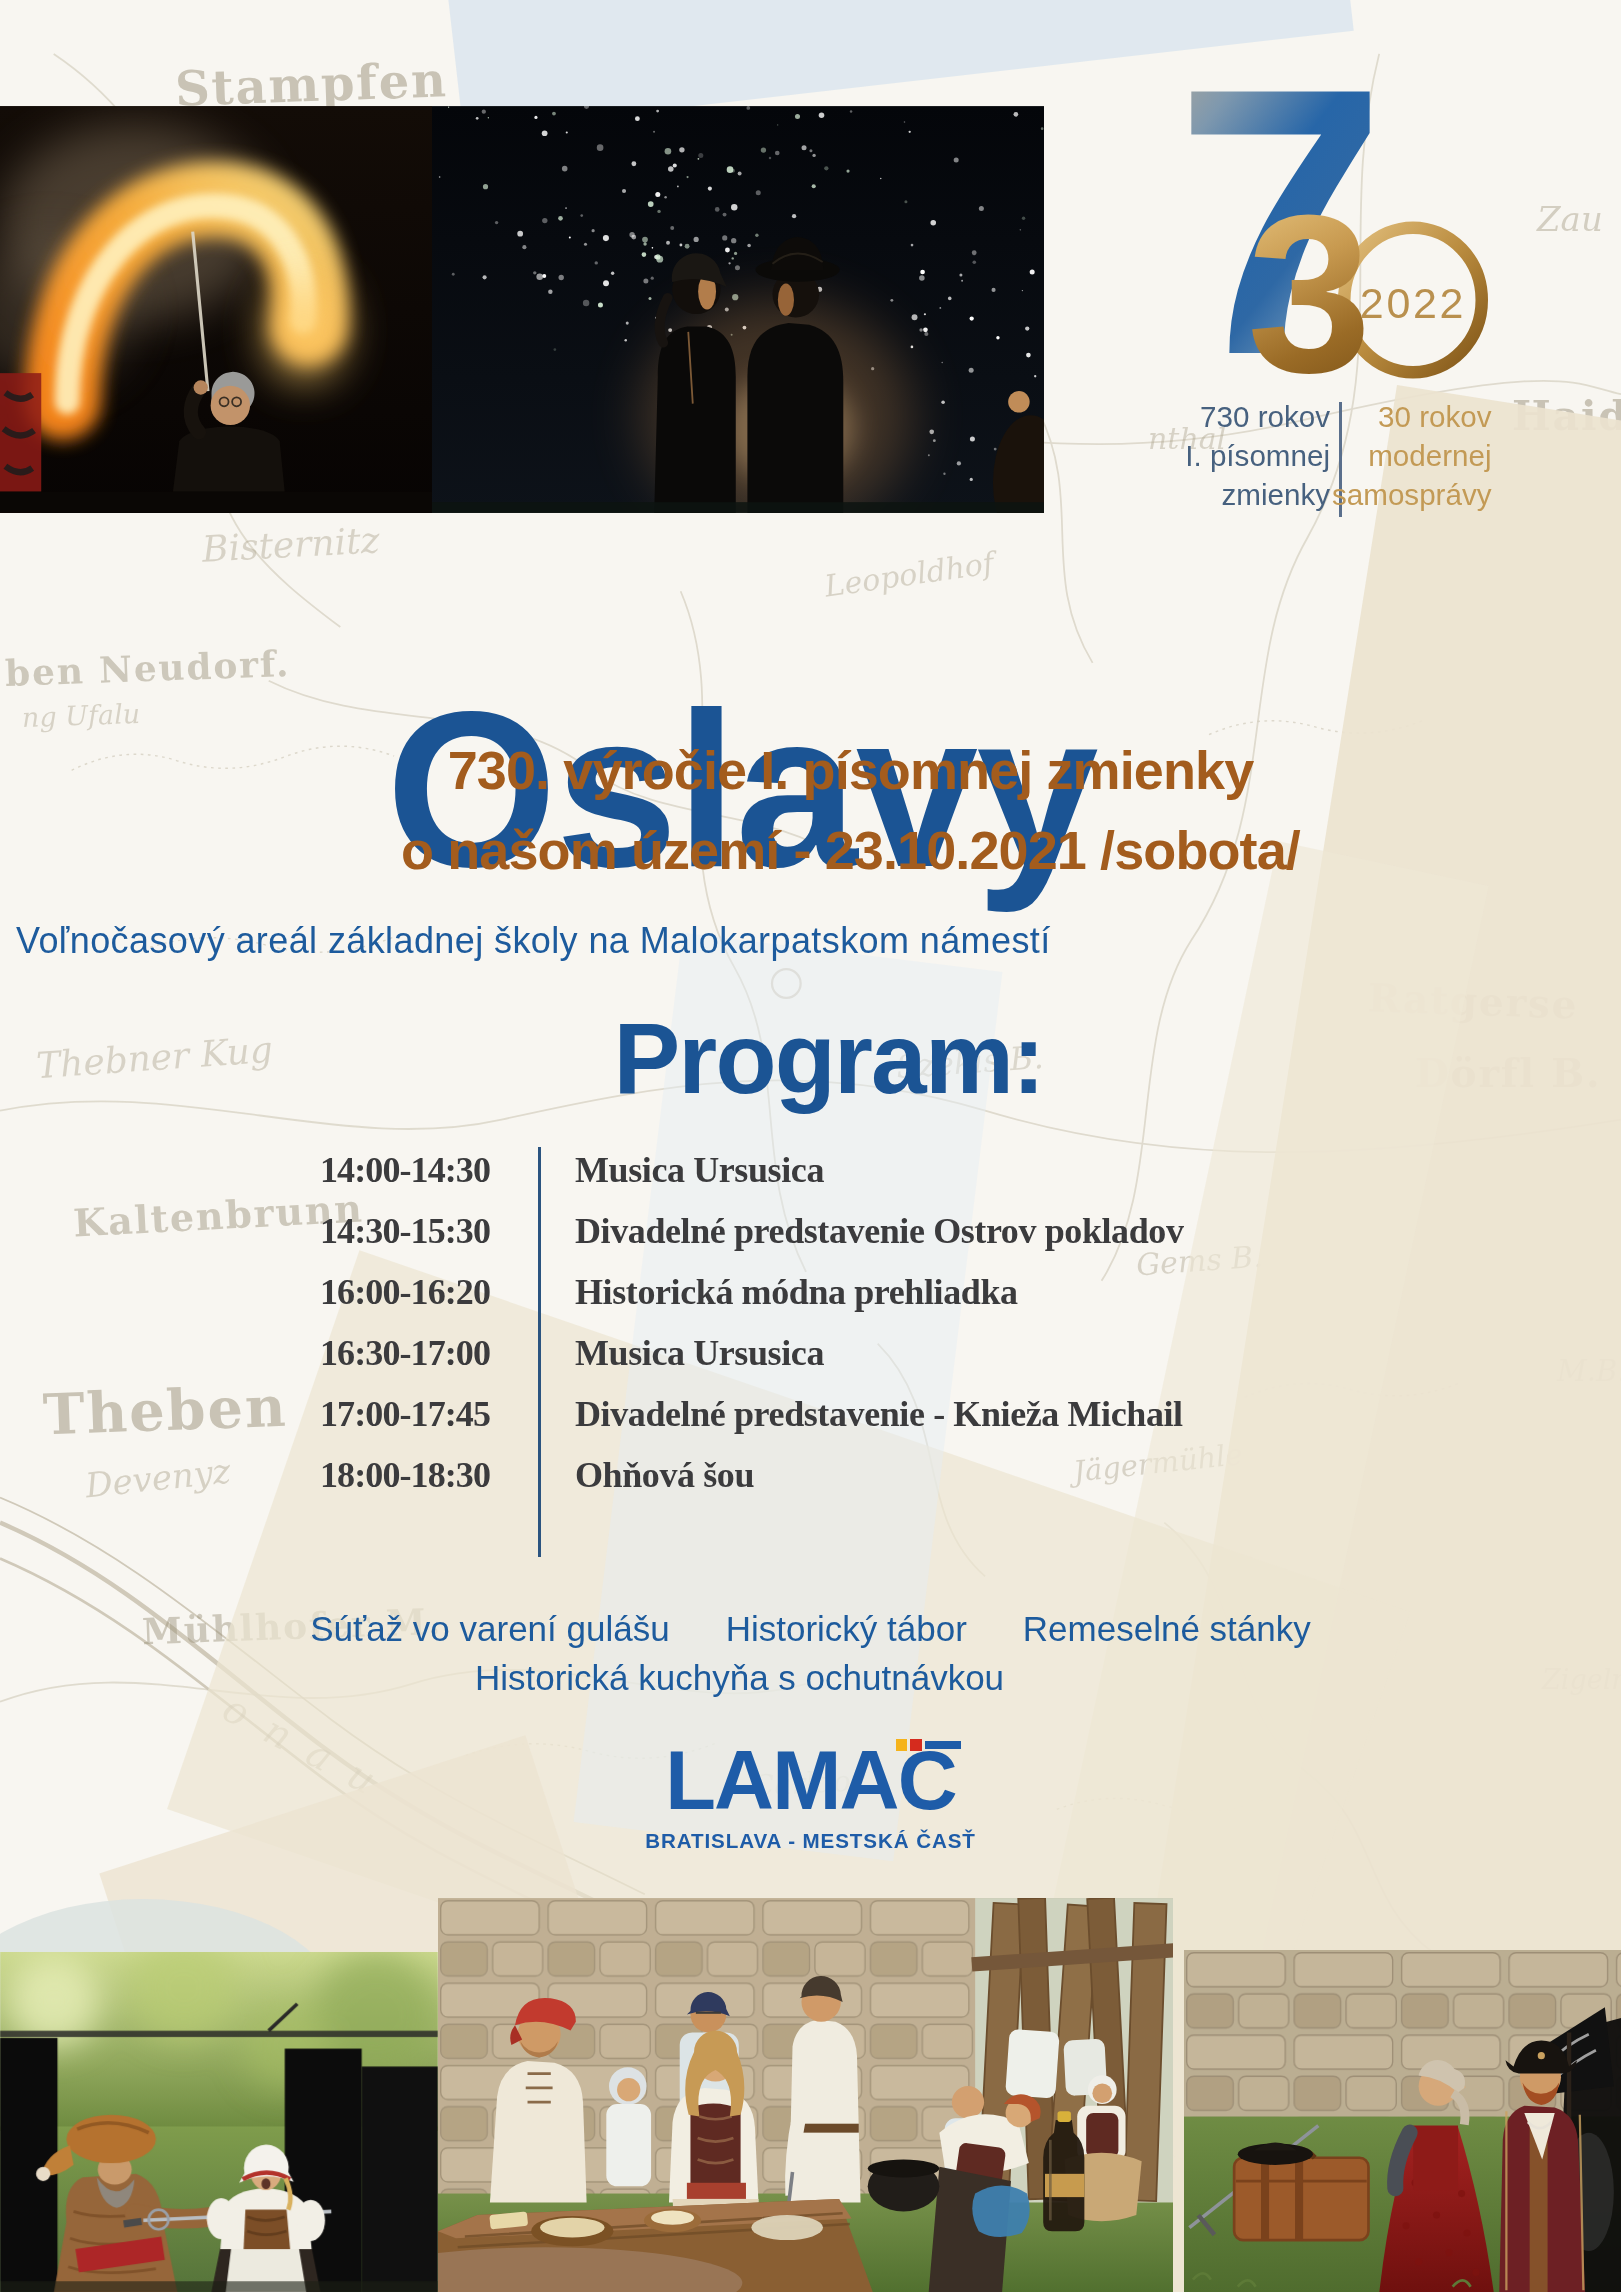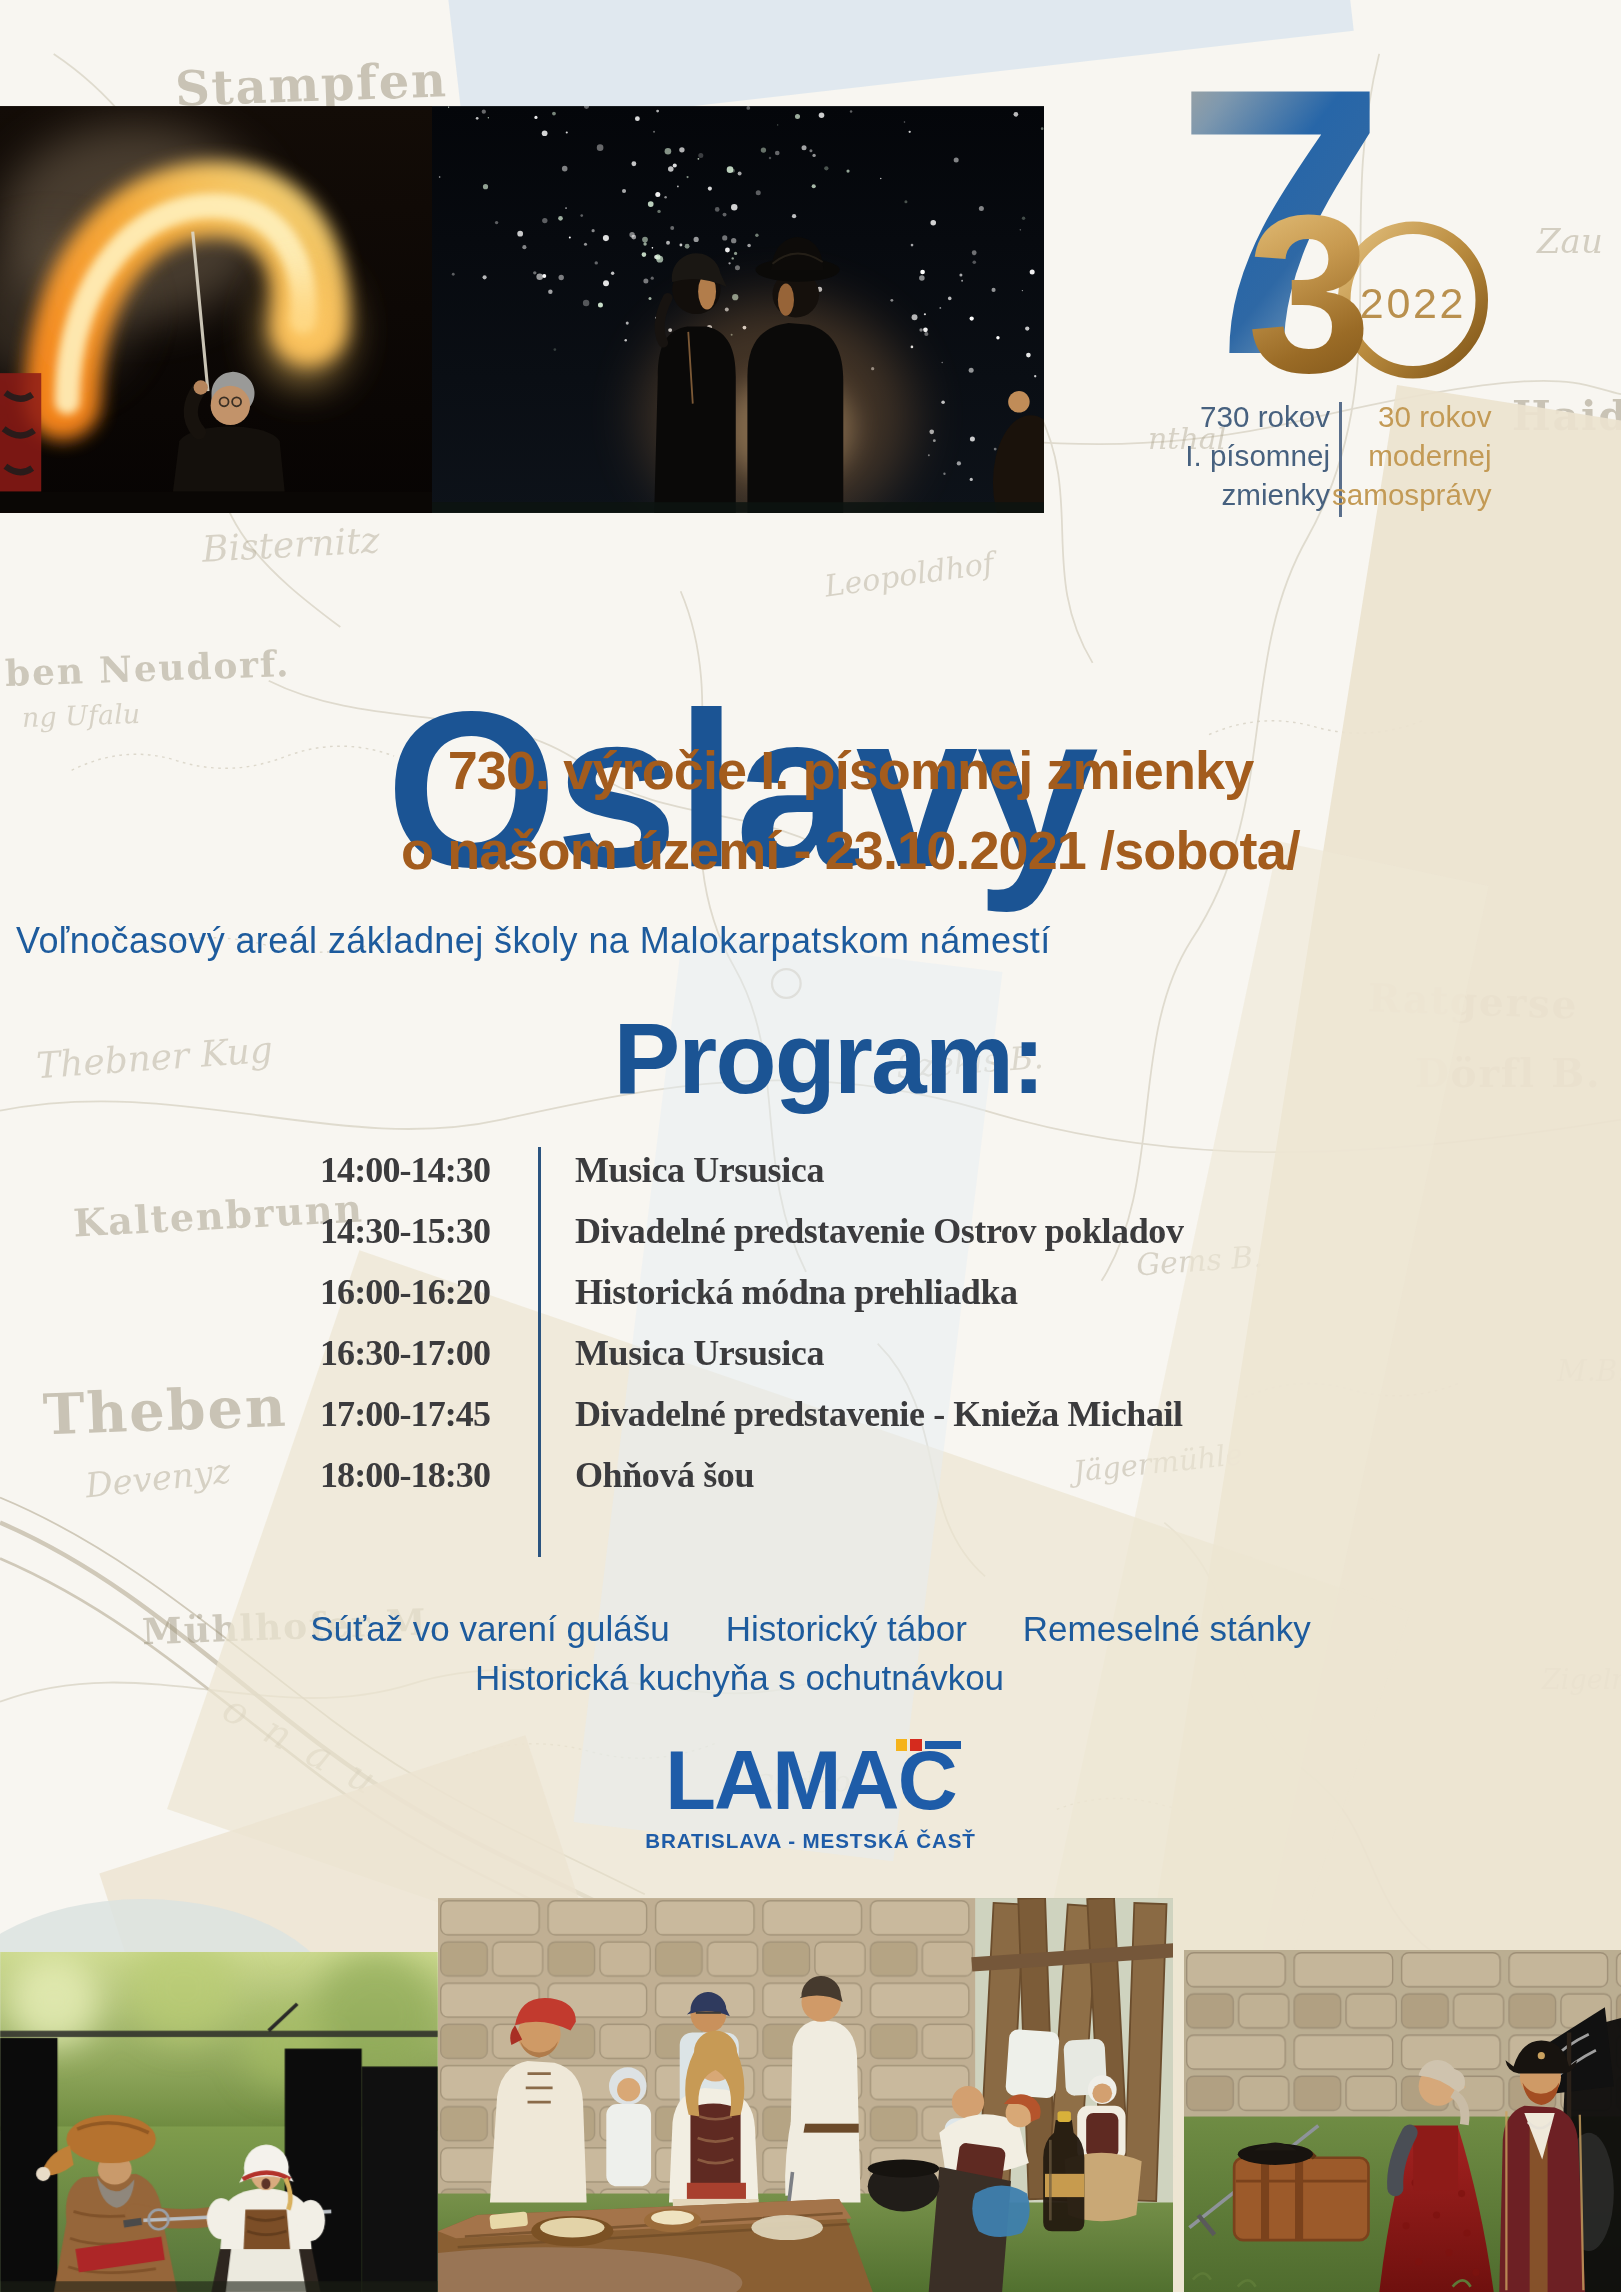--- a/index.html
+++ b/index.html
@@ -118,21 +118,21 @@
 
       <g fill="none" stroke="#ccc5b4" opacity="0.9">
         <path d="M0,1700 C140,1760 240,1860 360,1950 C480,2040 580,2080 700,2140" stroke-width="5"></path>
         <path d="M0,1740 C140,1800 240,1895 360,1985 C470,2068 570,2108 690,2168" stroke-width="3"></path>
         <path d="M0,1672 C140,1730 250,1830 370,1920 C490,2010 600,2055 720,2115" stroke-width="2"></path>
       </g>
       <circle cx="878" cy="1098" r="16" fill="none" stroke="#d2ccbc" stroke-width="2.5" opacity="0.8"></circle>
     </svg>
     <div id="map-labels">
         <span class="map-label black" style="left: 175px; top: 56px; font-size: 48px; opacity: 0.5; transform: rotate(-2deg);">Stampfen</span>
-        <span class="map-label " style="left: 1537px; top: 199px; font-size: 34px; opacity: 0.45; margin-top: 22px;">Zau</span>
+        <span class="map-label " style="left: 1537px; top: 199px; font-size: 34px; opacity: 0.45;">Zau</span>
         <span class="map-label black" style="left: 1512px; top: 392px; font-size: 41px; opacity: 0.5;">Haidu</span>
         <span class="map-label " style="left: 1148px; top: 421px; font-size: 30px; opacity: 0.4;">nthal</span>
         <span class="map-label " style="left: 202px; top: 524px; font-size: 36px; opacity: 0.4; transform: rotate(-3deg);">Bisternitz</span>
         <span class="map-label " style="left: 824px; top: 557px; font-size: 30px; opacity: 0.4; transform: rotate(-8deg);">Leopoldhof</span>
         <span class="map-label black" style="left: 4.5px; top: 647px; font-size: 36px; opacity: 0.45; transform: rotate(-2deg);">ben Neudorf.</span>
         <span class="map-label " style="left: 22.4px; top: 700px; font-size: 27px; opacity: 0.4; transform: rotate(-2deg);">ng Ufalu</span>
         <span class="map-label " style="left: 896px; top: 1043px; font-size: 32px; opacity: 0.35; transform: rotate(-4deg);">Székis B.</span>
         <span class="map-label " style="left: 36px; top: 1037px; font-size: 36px; opacity: 0.4; transform: rotate(-4deg);">Thebner Kug</span>
         <span class="map-label black" style="left: 1368px; top: 978px; font-size: 39px; opacity: 0.42; transform: rotate(2deg);">Ratgerse</span>
         <span class="map-label black" style="left: 1415px; top: 1050px; font-size: 39px; opacity: 0.42;">Dörfl B.</span>

